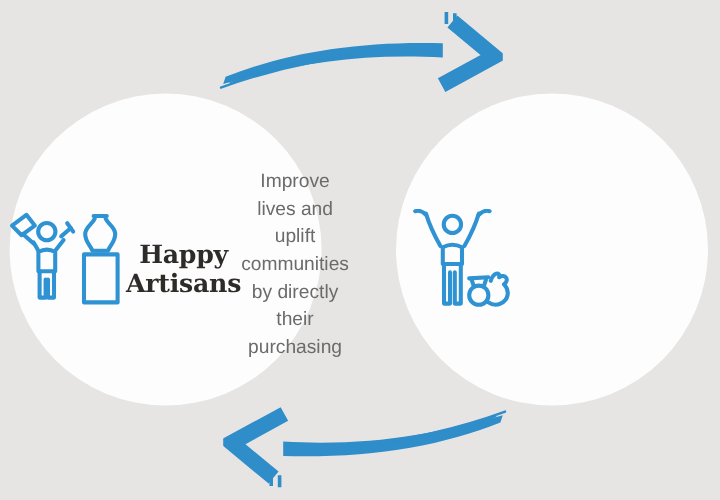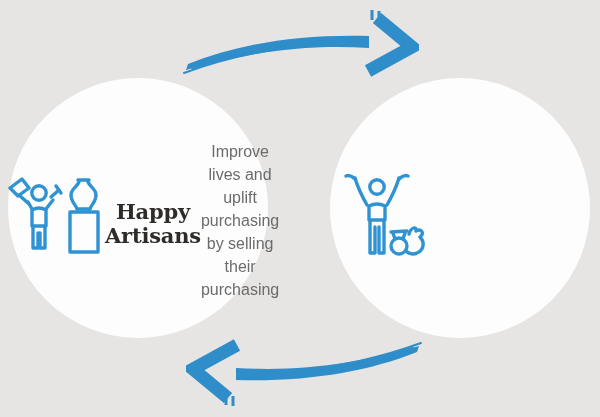--- a/index.html
+++ b/index.html
@@ -71,21 +71,21 @@
           <path d="M37,50 L37,72 L32,72 L32,57"></path>
           <path d="M70,4 L81,4"></path>
           <path d="M71,6 C69,11 63,13 63,19 C63,26 68,29 69,33 L82,33 C83,29 88,26 88,19 C88,13 82,11 80,6"></path>
           <rect x="62" y="36" width="28" height="40"></rect>
         </g>
       </svg>
     </div>
     <h2 class="node-title">Happy Artisans</h2>
     <p class="node-desc">
       <span>Improve lives and uplift</span>
-      <span>purchasing by selling</span>
+      <span>communities by directly</span>
       <span>their purchasing</span>
     </p>
   </div>
 
   <div class="node node-right">
     <div class="icon-wrap">
       <svg viewBox="0 0 95 84" width="95" height="84" aria-hidden="true">
         <g fill="none" stroke="#2f93d3" stroke-width="3.4" stroke-linecap="round" stroke-linejoin="round">
           <path d="M37,31 C33,24 28,14 25,4"></path>
           <path d="M25,5 C22,2 19,1 16,2"></path>

